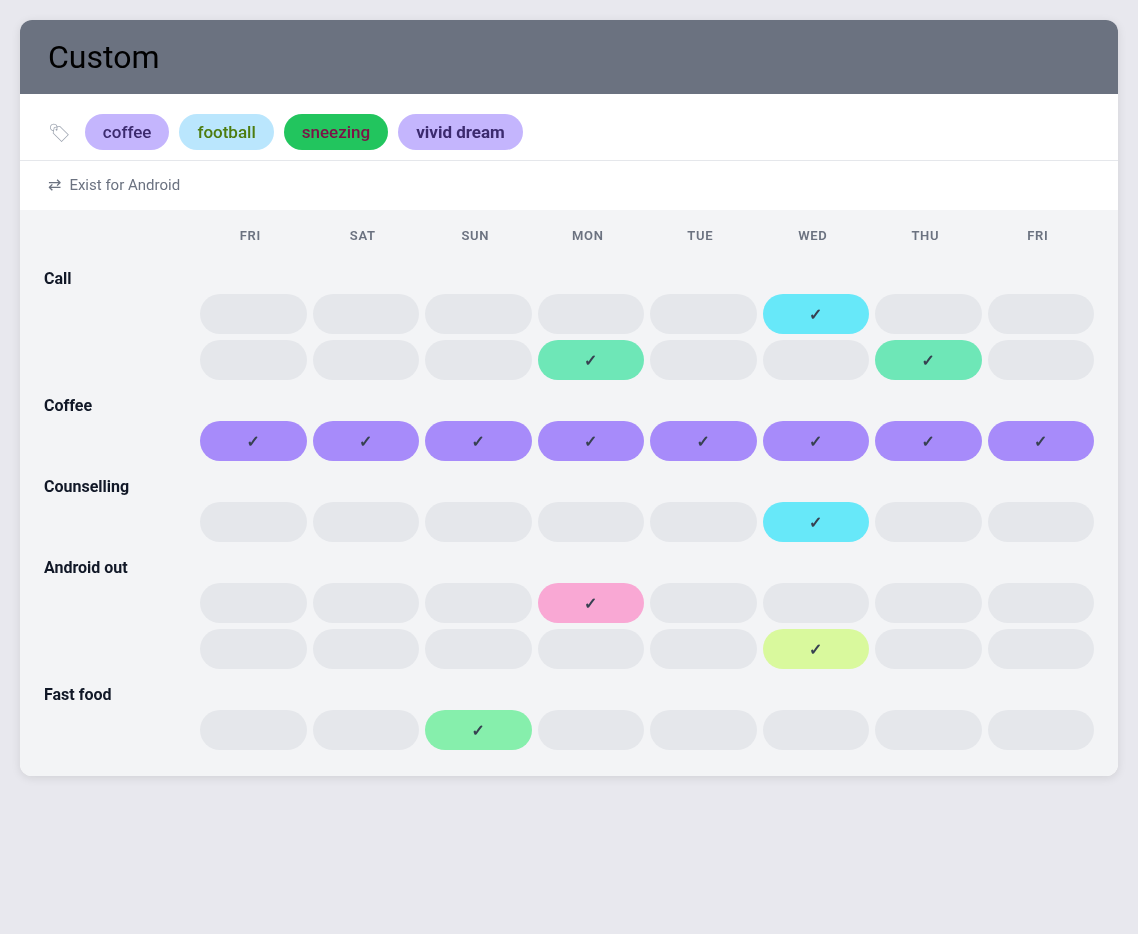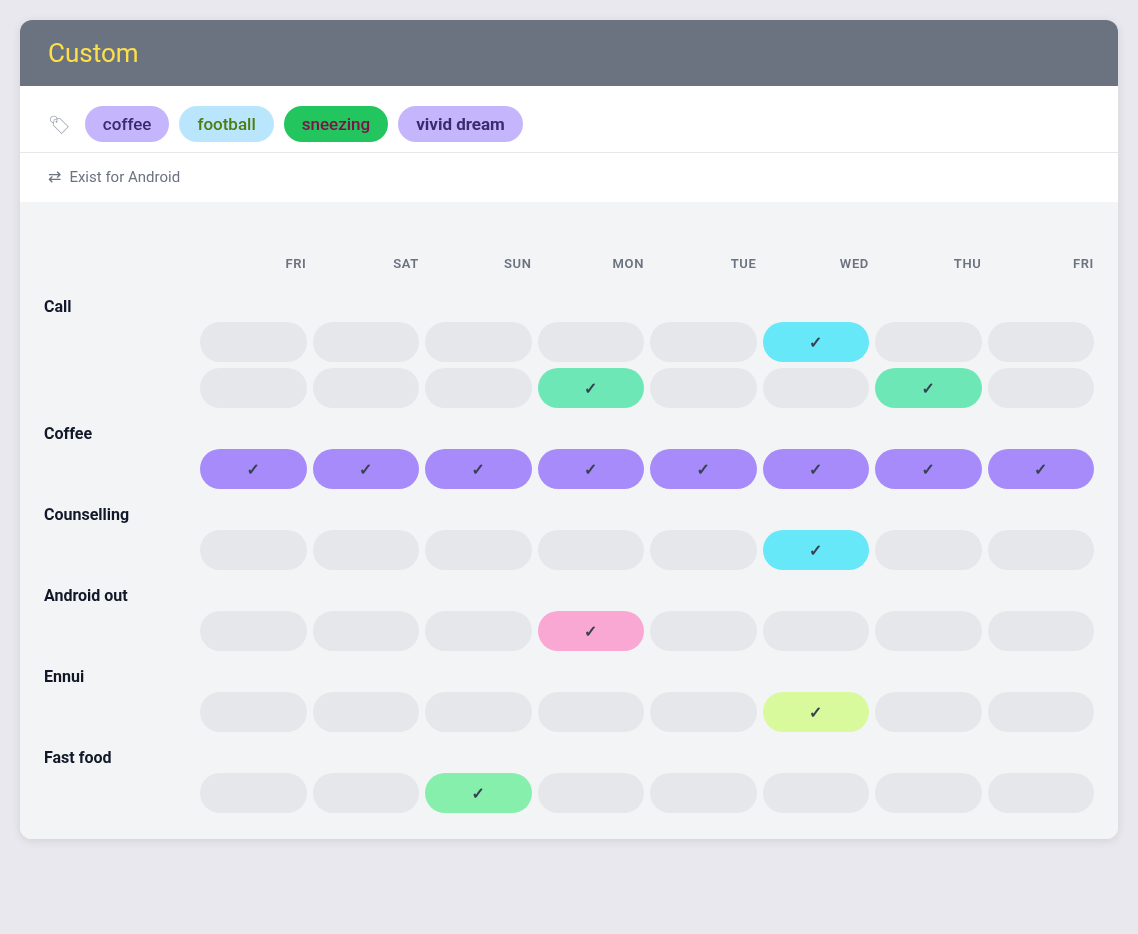--- a/index.html
+++ b/index.html
@@ -17,22 +17,22 @@
       border-radius: 12px;
       overflow: hidden;
       width: 1100px;
       box-shadow: 0 2px 10px rgba(0,0,0,0.1);
     }
     .header {
       background: #6b7280;
       padding: 18px 28px;
     }
     .header-title {
-      color: #fde047;
-      font-size: 26px;
+      color: #000000;
+      font-size: 32px;
       font-weight: 400;
     }
     .tags-section {
       padding: 20px 28px 10px 28px;
       border-bottom: 1px solid #e5e7eb;
     }
     .tags-row {
       display: flex;
       align-items: center;
       gap: 10px;
@@ -70,27 +70,26 @@
       background: #f3f4f6;
     }
     .day-headers {
       display: grid;
       grid-template-columns: 150px repeat(8, 1fr);
       margin-bottom: 8px;
       padding: 0 4px;
     }
     .day-header-empty { }
     .day-header {
-      text-align: right;
+      text-align: center;
       font-size: 13px;
       font-weight: 600;
       color: #6b7280;
       letter-spacing: 0.05em;
       padding: 8px 0;
-      margin-top: 36px;
     }
     .habit-group {
       margin-bottom: 4px;
     }
     .habit-label {
       font-size: 16px;
       font-weight: 700;
       color: #111827;
       padding: 10px 4px 6px 4px;
     }
@@ -248,21 +247,20 @@
             <div class="cell checked-pink">
               <span class="checkmark">✓</span>
             </div>
             <div class="cell"></div>
             <div class="cell"></div>
             <div class="cell"></div>
             <div class="cell"></div>
           </div>
         </div>
         <div class="habit-group">
-          <div class="habit-label">Ennui</div>
           <div class="habit-row">
             <div></div>
             <div class="cell"></div>
             <div class="cell"></div>
             <div class="cell"></div>
             <div class="cell"></div>
             <div class="cell"></div>
             <div class="cell checked-lime">
               <span class="checkmark">✓</span>
             </div>

